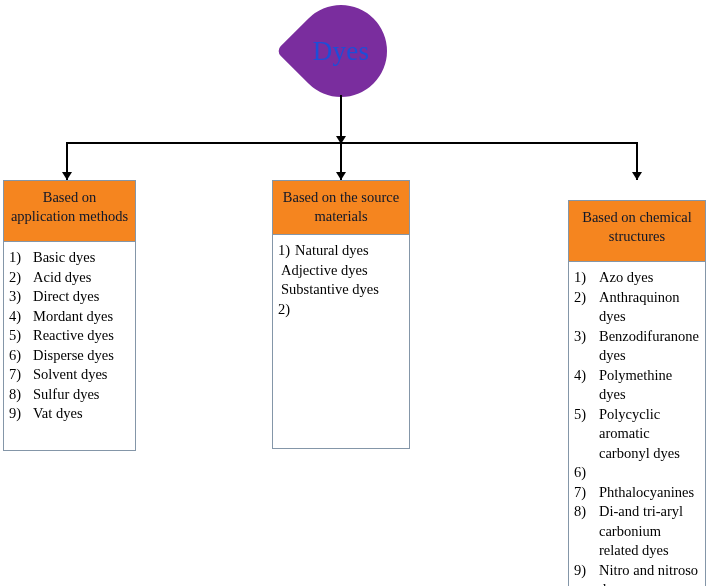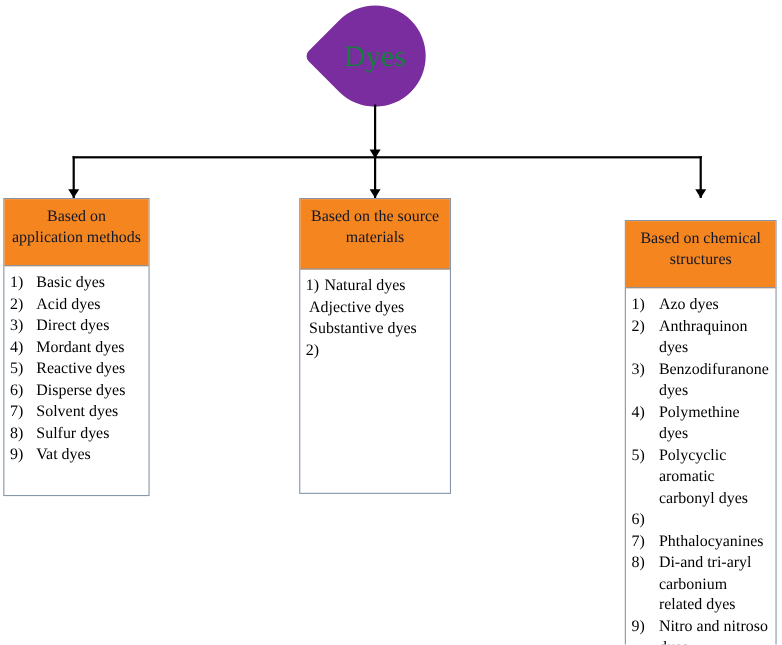--- a/index.html
+++ b/index.html
@@ -39,21 +39,21 @@
   }
   .drop-label {
     position: absolute;
     left: 0;
     top: 0;
     width: 92px;
     height: 92px;
     display: flex;
     align-items: center;
     justify-content: center;
-    color: #15803d;
+    color: #1d4ed8;
     font-size: 27px;
     letter-spacing: 0.3px;
     line-height: 1;
   }
 
   
   .conn {
     position: absolute;
     background: #000000;
   }
@@ -105,21 +105,21 @@
     flex: 1 1 auto;
   }
 
   
   #col-application { left: 3px; top: 180px; width: 133px; height: 271px; }
   #col-application .col-header { height: 61px; }
   #col-application .item-num { min-width: 24px; }
 
   
   #col-source { left: 272px; top: 180px; width: 138px; height: 269px; }
-  #col-source .col-header { height: 64px; }
+  #col-source .col-header { height: 54px; }
   #col-source .item-num { min-width: 17px; }
   #col-source .item-sub .item-num { min-width: 3px; }
 
   
   #col-chemical { left: 568px; top: 180px; width: 138px; height: 402px; margin-top: 20px; }
   #col-chemical .col-header { height: 61px; }
   #col-chemical .item-num { min-width: 25px; }
 </style>
 </head>
 <body>

